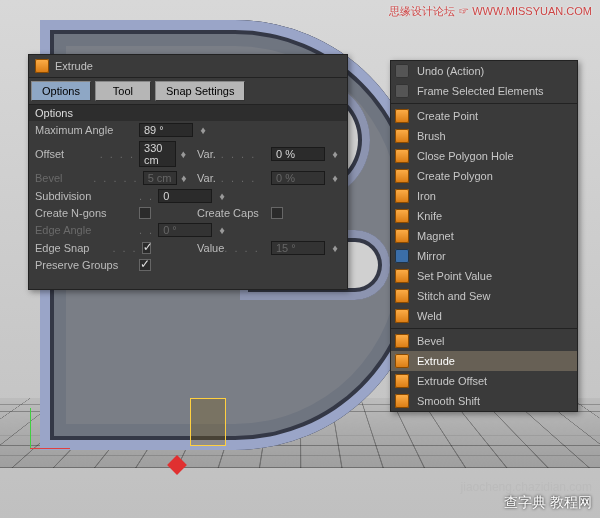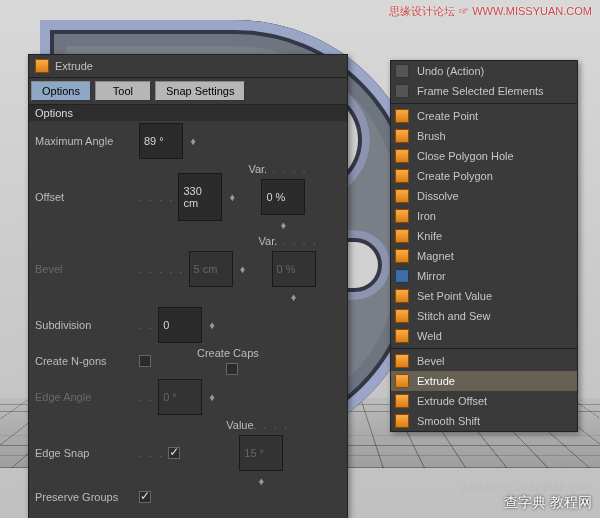--- a/index.html
+++ b/index.html
@@ -46,28 +46,28 @@
     padding: 3px 10px; margin: 3px 2px; border: 1px outset #888;
     background: #b6b6b6; color: #000; font-size: 11px; min-width: 56px; text-align: center;
   }
   .tab.active { background: #8ea7c5; }
   .section-hdr { background: #2d2d2d; padding: 2px 6px; color: #ddd; }
   .row { display: flex; align-items: center; padding: 2px 6px; gap: 4px; }
   .lbl { width: 100px; color: #bcbcbc; }
   .lbl.dim, .val.dim { color: #6a6a6a; }
   .dots { flex: 0 0 auto; color: #6a6a6a; letter-spacing: 2px; }
   .field {
-    background: #2b2b2b; border: 1px solid #1a1a1a; padding: 11px 4px;
-    width: 44px; color: #d6d6d6; display: inline-block;
+    background: #2b2b2b; border: 1px solid #1a1a1a; padding: 0 4px;
+    width: 54px; color: #d6d6d6; display: inline-block;
   }
   .field.dim { color: #666; background: #333; }
   .spin { width: 12px; color: #999; text-align: center; }
   .check { width: 12px; height: 12px; border: 1px solid #666; background: #2b2b2b; display: inline-block; position: relative; }
   .check.on::after { content: "✓"; position: absolute; top: -3px; left: 0; color: #ddd; font-size: 12px; }
-  .col2 { display: flex; align-items: center; gap: 4px; margin-left: 6px; flex-direction: column; }
+  .col2 { display: flex; align-items: center; gap: 4px; margin-left: 6px; }
   .lbl2 { width: 70px; color: #bcbcbc; }
 
   
   .menu {
     position: absolute; right: 22px; top: 60px; width: 188px;
     background: #3a3a3a; border: 1px solid #222; color: #c7c7c7;
     box-shadow: 2px 2px 6px rgba(0,0,0,.4);
   }
   .menu-item { display: flex; align-items: center; gap: 8px; padding: 3px 4px; }
   .menu-item:hover, .menu-item.sel { background: #676055; color: #fff; }
@@ -214,24 +214,20 @@
     <div class="menu-item">
       <span class="mi-icon ico ico-orange"></span>
       <span>Close Polygon Hole</span>
     </div>
     <div class="menu-item">
       <span class="mi-icon ico ico-orange"></span>
       <span>Create Polygon</span>
     </div>
     <div class="menu-item">
       <span class="mi-icon ico ico-orange"></span>
-      <span>Dissolve</span>
-    </div>
-    <div class="menu-item">
-      <span class="mi-icon ico ico-orange"></span>
       <span>Iron</span>
     </div>
     <div class="menu-item">
       <span class="mi-icon ico ico-orange"></span>
       <span>Knife</span>
     </div>
     <div class="menu-item">
       <span class="mi-icon ico ico-orange"></span>
       <span>Magnet</span>
     </div>

